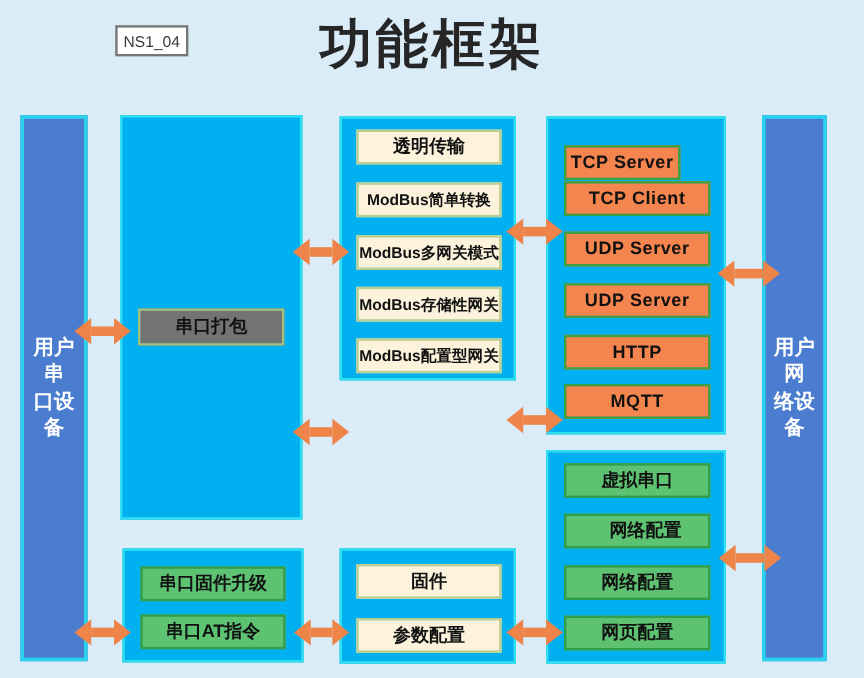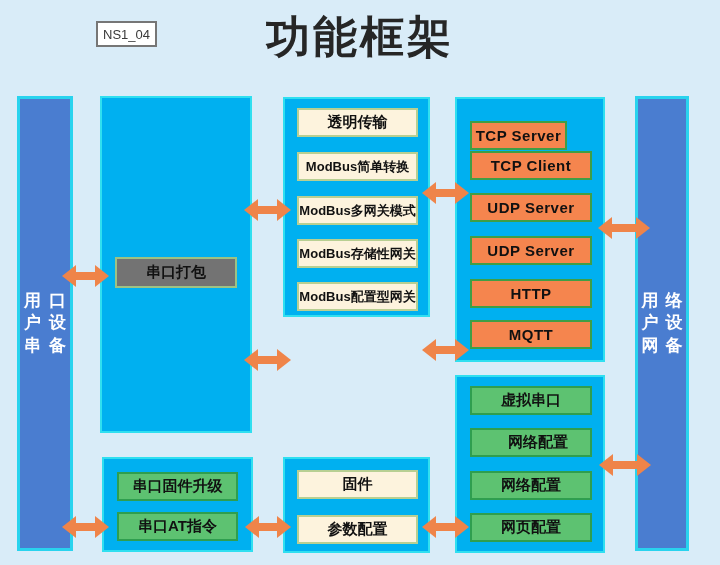--- a/index.html
+++ b/index.html
@@ -22,21 +22,21 @@
     position:absolute;left:96px;top:21px;width:61px;height:26px;
     background:#ffffff;border:2px solid #767676;
     display:flex;align-items:center;justify-content:center;
     font-size:13px;color:#3a3a3a;box-sizing:border-box;
   }
 
   
   .vbar{
     position:absolute;top:96px;height:455px;
     background:#4a7dd0;border:3px solid #29d3ee;box-sizing:border-box;
-    display:flex;flex-direction:row;align-items:center;justify-content:center;
+    display:flex;flex-direction:column;align-items:center;justify-content:center;
     color:#ffffff;font-weight:bold;font-size:17px;line-height:1.3;
     text-align:center;
   }
   .vbar-left{left:17px;width:56px;}
   .vbar-right{left:635px;width:54px;}
 
   
   .cyan{
     position:absolute;background:#00b0f0;
     border:2px solid #30dff0;box-sizing:border-box;

